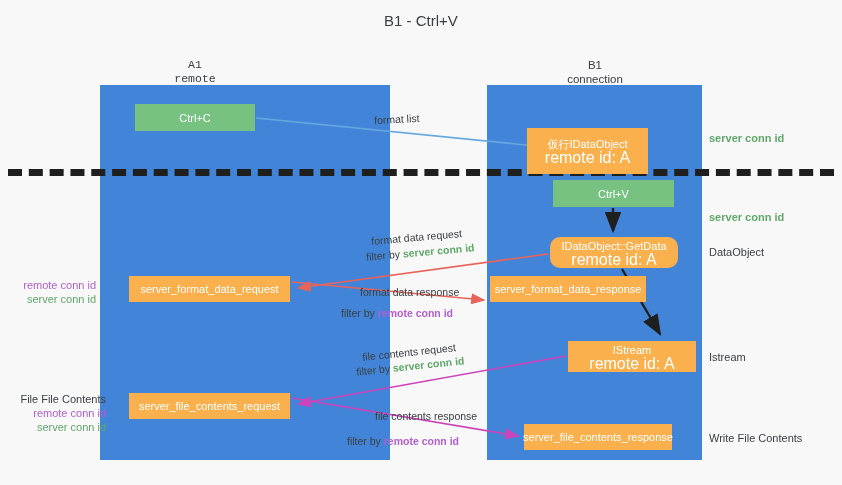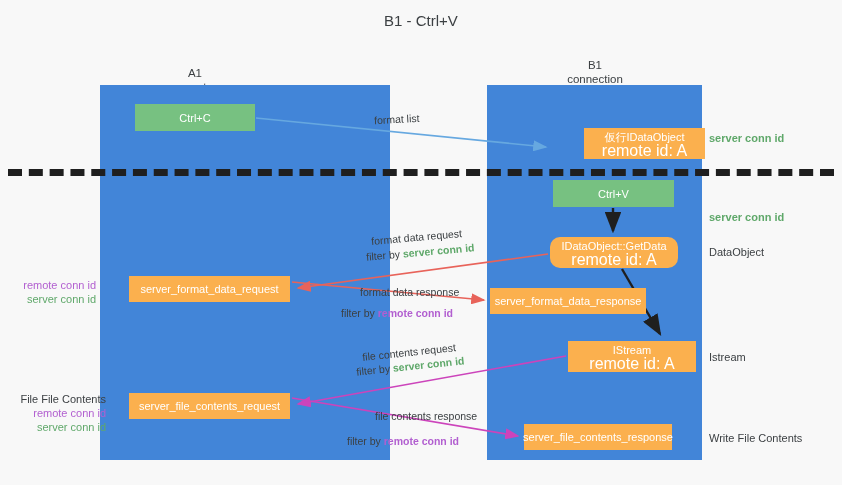--- a/index.html
+++ b/index.html
@@ -40,26 +40,26 @@
     position:absolute;box-sizing:border-box;
     display:flex;flex-direction:column;align-items:center;justify-content:center;
     color:#ffffff;font-size:11px;line-height:14px;text-align:center;
     padding:13px 6px;
   }
   .node.green{background:#77c181;}
   .node.orange{background:#fbb04e;}
   .node .l2{font-size:16px;}
 
   #n-ctrlc{left:135px;top:104px;width:120px;height:27px;}
-  #n-idataobject{left:584px;top:128px;width:121px;height:31px;}
+  #n-idataobject{left:527px;top:128px;width:121px;height:46px;}
   #n-ctrlv{left:553px;top:180px;width:121px;height:27px;}
   #n-getdata{left:550px;top:237px;width:128px;height:31px;border-radius:10px;}
   #n-istream{left:568px;top:341px;width:128px;height:31px;}
   #n-fdreq{left:129px;top:276px;width:161px;height:25px;}
-  #n-fdresp{left:490px;top:288px;width:156px;height:25px;}
+  #n-fdresp{left:490px;top:276px;width:156px;height:25px;}
   #n-fcreq{left:129px;top:393px;width:161px;height:25px;}
   #n-fcresp{left:524px;top:424px;width:148px;height:25px;}
 
   
   .ann{position:absolute;font-size:11px;line-height:14px;white-space:nowrap;}
   .ann.bold{font-weight:bold;}
   .green-t{color:#5fa86a;}
   .purple-t{color:#b25fd0;}
   .dark-t{color:#3c4043;}
 
@@ -92,21 +92,21 @@
 </style>
 </head>
 <body>
 
 <div class="stage">
 
   <div class="title">
     <div>B1 - Ctrl+V</div>
   </div>
 
-  <div class="col-head" style="left:145px;top:66px;width:100px;">
+  <div class="col-head" style="left:145px;top:58px;width:100px;font-family:Liberation Mono, monospace;">
     <div>A1</div>
     <div>remote</div>
   </div>
   <div class="col-head" style="left:545px;top:58px;width:100px;">
     <div>B1</div>
     <div>connection</div>
   </div>
 
   <div class="lane" id="lane-a1"></div>
   <div class="lane" id="lane-b1"></div>

